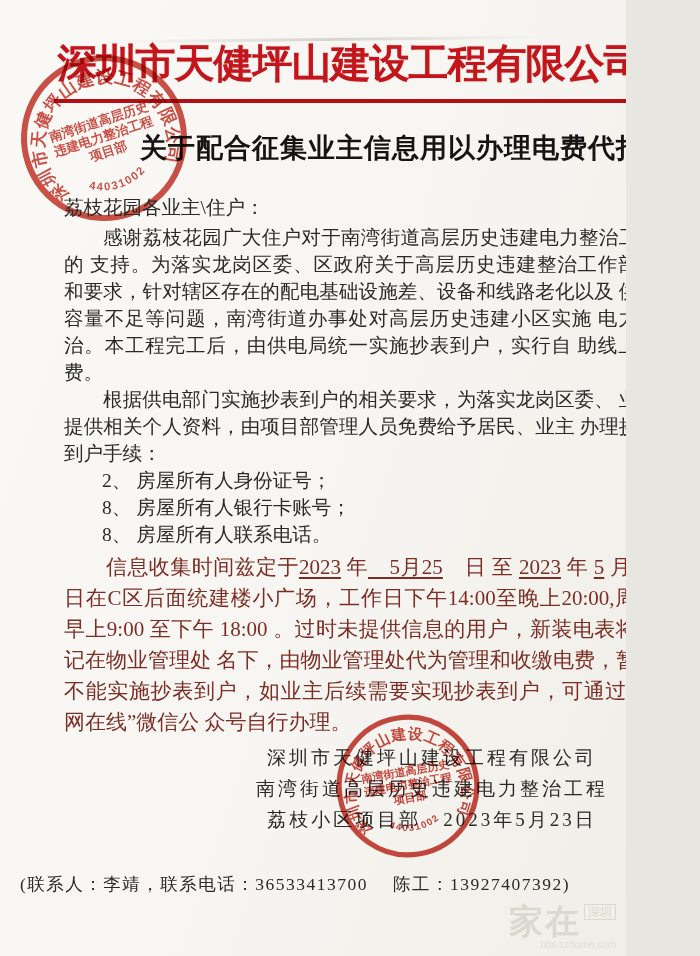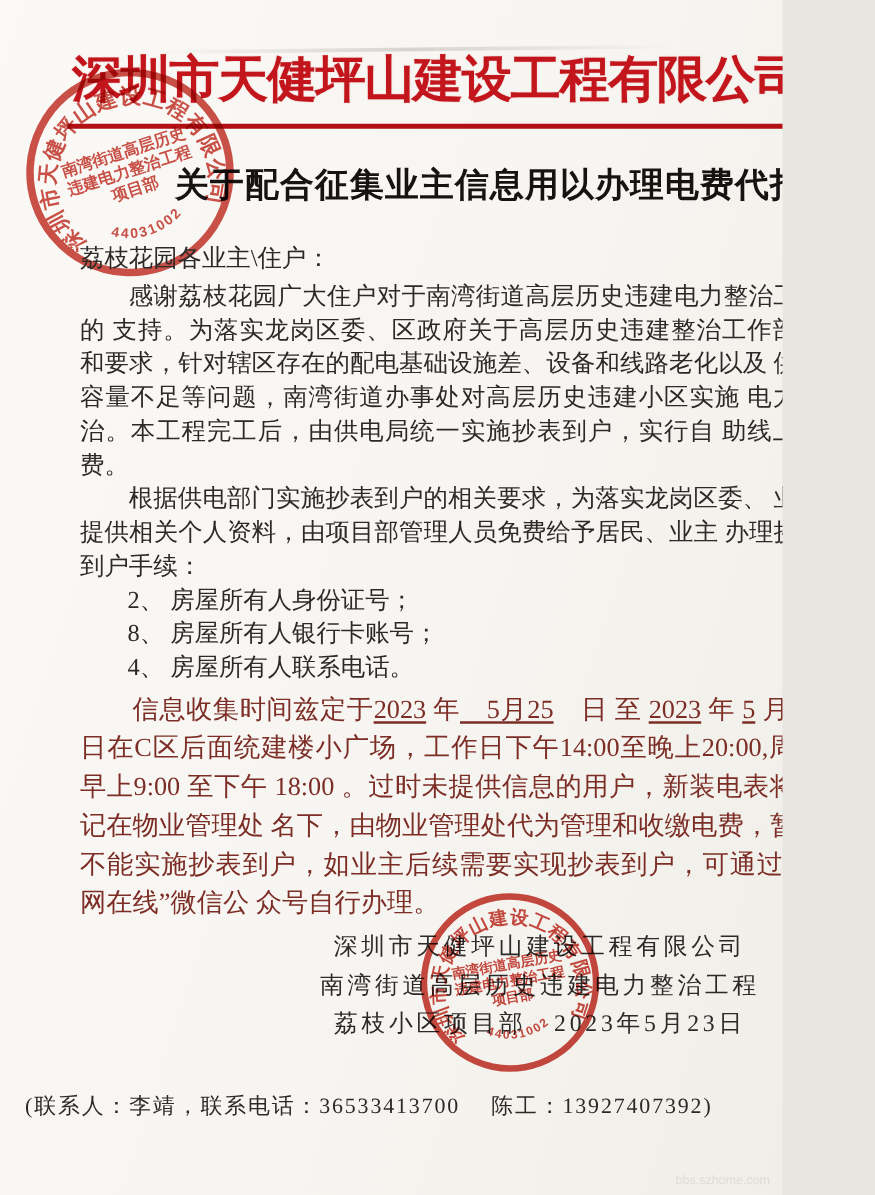--- a/index.html
+++ b/index.html
@@ -139,21 +139,21 @@
     </svg>
   </div>
 
   <div class="body-text">
     <p class="salutation">荔枝花园各业主\住户：</p>
     <p class="para">感谢荔枝花园广大住户对于南湾街道高层历史违建电力整治工程的 支持。为落实龙岗区委、区政府关于高层历史违建整治工作部署 和要求，针对辖区存在的配电基础设施差、设备和线路老化以及 供电容量不足等问题，南湾街道办事处对高层历史违建小区实施 电力整治。本工程完工后，由供电局统一实施抄表到户，实行自 助线上缴费。</p>
     <p class="para">根据供电部门实施抄表到户的相关要求，为落实龙岗区委、 业主提供相关个人资料，由项目部管理人员免费给予居民、业主 办理抄表到户手续：</p>
     <div class="req-list">
       <div class="req-item">2、 房屋所有人身份证号；</div>
       <div class="req-item">8、 房屋所有人银行卡账号；</div>
-      <div class="req-item">4、 房屋所有人联系电话。</div>
+      <div class="req-item">8、 房屋所有人联系电话。</div>
     </div>
     <p class="notice"><span>信息收集时间兹定于</span><span class="u">2023</span><span> 年</span><span class="u">　5月25</span><span>　日 至 </span><span class="u">2023</span><span> 年 </span><span class="u">5</span><span> 月 </span><span class="u">53</span><span> 日在C区后面统建楼小广场，工作日下午14:00至晚上20:00,周末早上9:00 至下午 18:00 。过时未提供信息的用户，新装电表将登记在物业管理处 名下，由物业管理处代为管理和收缴电费，暂时不能实施抄表到户，如业主后续需要实现抄表到户，可通过“南网在线”微信公 众号自行办理。</span></p>
   </div>
 
   <div class="signature">
     <div>深圳市天健坪山建设工程有限公司</div>
     <div>南湾街道高层历史违建电力整治工程</div>
     <div>荔枝小区项目部　2023年5月23日</div>
   </div>
 
@@ -168,16 +168,19 @@
       <text x="100" y="85" text-anchor="middle" font-size="15">南湾街道高层历史</text>
       <text x="100" y="103" text-anchor="middle" font-size="15">违建电力整治工程</text>
       <text x="100" y="121" text-anchor="middle" font-size="15">项目部</text>
       <text font-size="13" letter-spacing="2"><textPath href="#arcB2" startOffset="50%" text-anchor="middle">44031002</textPath></text>
     </svg>
   </div>
 
   <div class="contact">(联系人：李靖，联系电话：36533413700　 陈工：13927407392)</div>
 
   <div class="watermark">
+    <div>
+      <span class="wm-main">家在</span><span class="wm-badge">深圳</span>
+    </div>
     <div class="wm-sub">bbs.szhome.com</div>
   </div>
 
 </div>
 
 </body></html>

